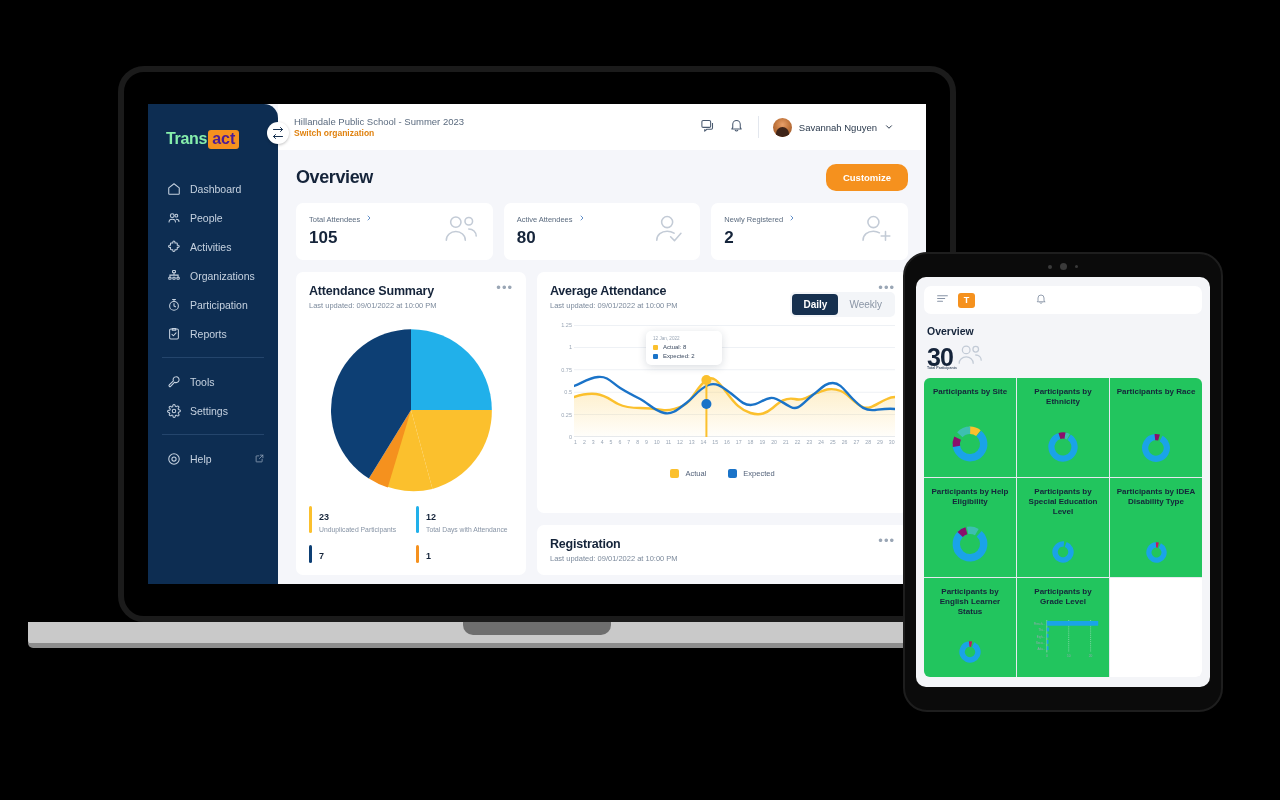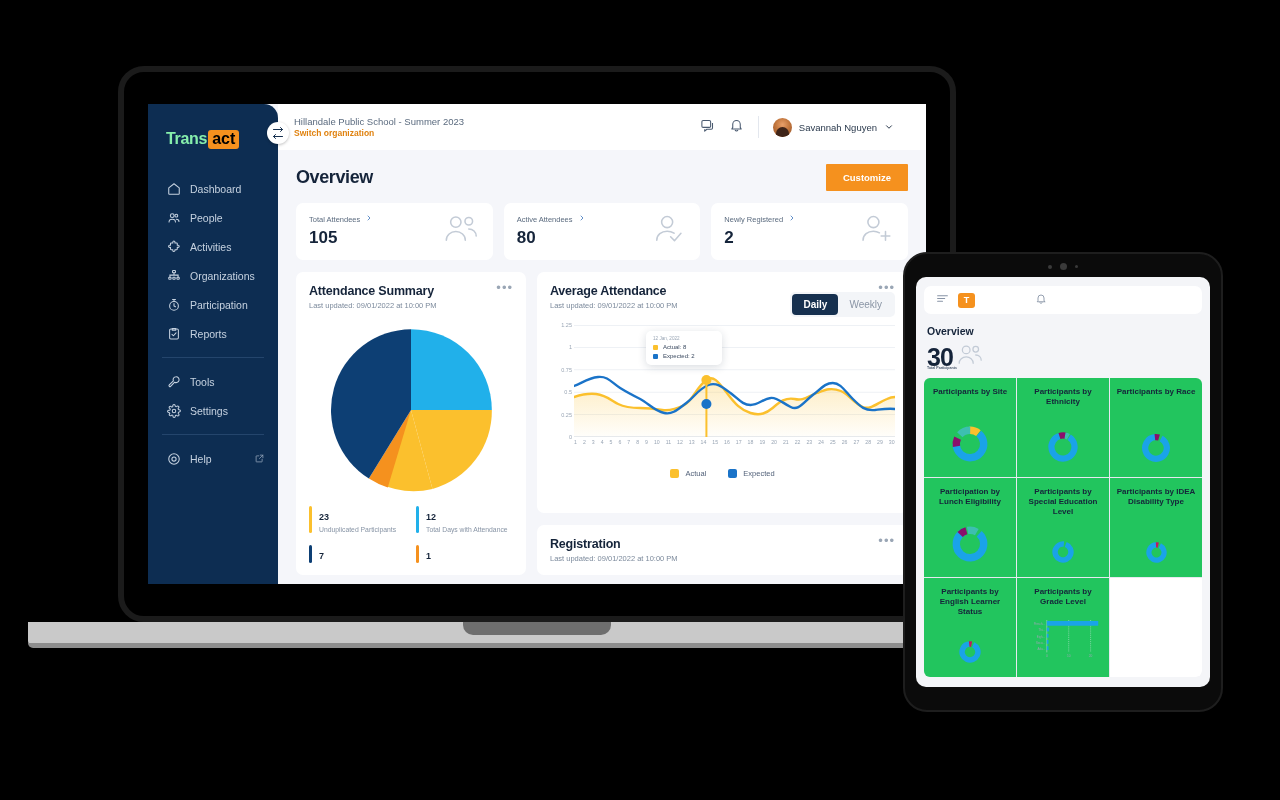--- a/index.html
+++ b/index.html
@@ -41,21 +41,21 @@
 
   
   .sidebar {
     width: 130px; flex: 0 0 130px; background: #0d2d52;
     border-top-right-radius: 14px;
     padding: 16px 0 0 0; position: relative;
   }
   .brand { display:flex; align-items:center; padding: 4px 0 0 18px; height: 34px; }
   .brand-text { color:#86efac; font-size: 16px; font-weight: 700; letter-spacing:-.3px; }
   .brand-act {
-    background:#f5911e; color:#000000; font-size:16px; font-weight:700;
+    background:#f5911e; color:#4c1d95; font-size:16px; font-weight:700;
     padding: 0px 4px 1px; border-radius: 3px; margin-left:1px; display:inline-block;
   }
   .swap-btn {
     position:absolute; right:-11px; top: 18px; width: 22px; height: 22px;
     background:#fff; border-radius:50%; display:flex; align-items:center; justify-content:center;
     box-shadow: 0 1px 3px rgba(0,0,0,.25);
   }
   .nav { margin-top: 20px; }
   .nav-item {
     display:flex; align-items:center; gap:9px; padding: 7px 0 7px 18px;
@@ -84,21 +84,21 @@
     position:relative; overflow:hidden; flex:0 0 19px;
   }
   .avatar:after{ content:""; position:absolute; left:3px; top:9px; width:13px;height:13px;border-radius:50%; background:#3f2418; }
   .user-name { font-size: 9.5px; color:#2b3a4d; }
 
   .content { padding: 14px 18px 0 18px; overflow:hidden; flex:1; }
   .page-head { display:flex; align-items:center; margin-bottom: 12px; }
   .page-title { font-size: 18px; font-weight:700; color:#15243a; letter-spacing:-.4px; }
   .customize {
     margin-left:auto; background:#f5911e; color:#fff; border:none;
-    font-size: 9.5px; font-weight:600; padding: 8px 17px; border-radius: 1px;
+    font-size: 9.5px; font-weight:600; padding: 8px 17px; border-radius: 10px;
     font-family:inherit; cursor:pointer;
   }
 
   .stat-row { display:flex; gap: 11px; align-items: center; }
   .stat-card {
     flex:1; background:#fff; border-radius: 7px; padding: 11px 13px 12px;
     display:flex; align-items:center; min-width:0;
   }
   .stat-label { font-size: 7.5px; color:#5b6b7f; display:flex; align-items:center; gap:5px; margin-bottom:4px; }
   .stat-value { font-size: 17px; font-weight:700; color:#15243a; }
@@ -627,21 +627,21 @@
           <div class="tb-cell-title">Participants by Race</div>
           <div class="tb-cell-chart">
             <svg width="30" height="30" viewBox="0 0 36 36">
               <circle cx="18" cy="18" r="13" fill="none" stroke="#1aa3e8" stroke-width="7.5" stroke-dasharray="74 8" transform="rotate(-62 18 18)"></circle>
               <circle cx="18" cy="18" r="13" fill="none" stroke="#8a0f6b" stroke-width="7.5" stroke-dasharray="5 77" transform="rotate(-96 18 18)"></circle>
             </svg>
           </div>
         </div>
 
         <div class="tb-cell">
-          <div class="tb-cell-title">Participation by Lunch Eligibility</div>
+          <div class="tb-cell-title">Participants by Help Eligibility</div>
           <div class="tb-cell-chart">
             <svg width="38" height="38" viewBox="0 0 36 36">
               <circle cx="18" cy="18" r="13" fill="none" stroke="#1aa3e8" stroke-width="7" stroke-dasharray="66 16" transform="rotate(-48 18 18)"></circle>
               <circle cx="18" cy="18" r="13" fill="none" stroke="#3dbfb0" stroke-width="7" stroke-dasharray="9 73" transform="rotate(-100 18 18)"></circle>
               <circle cx="18" cy="18" r="13" fill="none" stroke="#8a0f6b" stroke-width="7" stroke-dasharray="7 75" transform="rotate(-136 18 18)"></circle>
             </svg>
           </div>
         </div>
 
         <div class="tb-cell">

